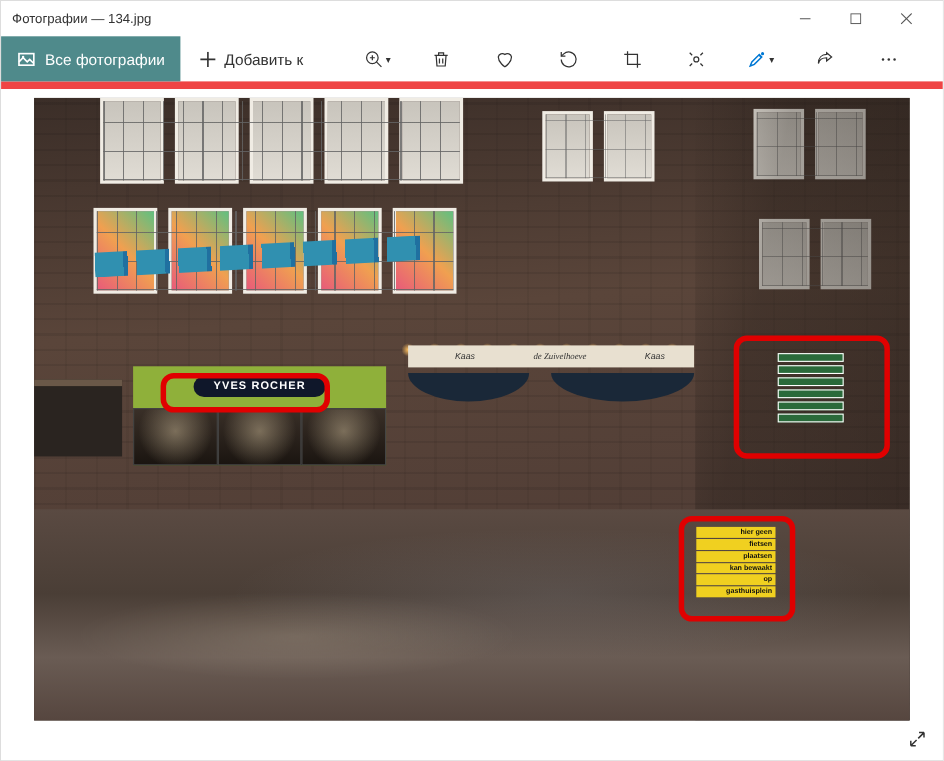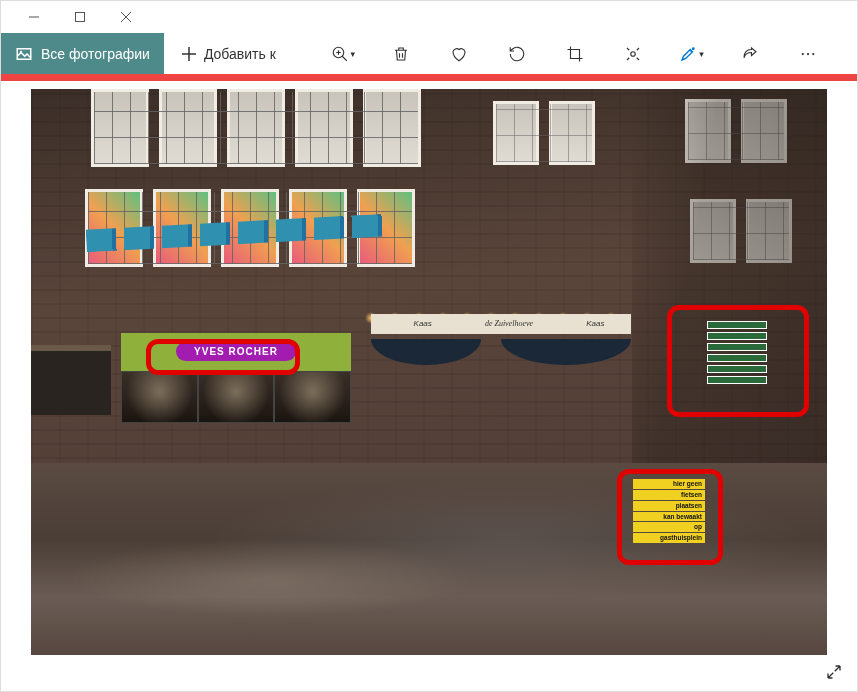--- a/index.html
+++ b/index.html
@@ -34,21 +34,21 @@
     .row1c { top: 12px; left: 462px; }
     .row1r { top: 10px; right: 40px; }
     .row2 { top: 100px; left: 54px; }
     .artwin { background: linear-gradient(45deg, #e85a7a, #f0a050, #60c080); }
     .row2r { top: 110px; right: 35px; }
     .row2w .win { width: 46px; height: 64px; }
     .storefront { position: absolute; left: 0; right: 0; bottom: 34%; height: 28%; }
     .gstar { position:absolute; left:0; top:26%; width:80px; height:70px; background:#2a2420; border-top:6px solid #6a5848; }
     .yves { position:absolute; left:90px; top:18%; width:230px; height:90px; background:#8fb03a; }
     .yves-top { height:38px; display:flex; align-items:center; justify-content:center; }
-    .yves-logo { background:#a21caf; color:#fff; font-size:10px; font-weight:bold; padding:4px 18px; border-radius:12px; letter-spacing:1px; }
+    .yves-logo { background:#0f172a; color:#fff; font-size:10px; font-weight:bold; padding:4px 18px; border-radius:12px; letter-spacing:1px; }
     .yves-bottom { height:52px; background: linear-gradient(#3a3028, #1a1410); display:flex; }
     .yves-door { flex:1; border:1px solid #444; background:radial-gradient(circle at 50% 40%, rgba(240,220,180,0.4), transparent 70%); }
     .awning { position:absolute; top:22%; height:26px; background:#1a2838; border-radius:0 0 50% 50% / 0 0 100% 100%; }
     .aw1 { left:340px; width:110px; }
     .aw2 { left:470px; width:130px; }
     .signband { position:absolute; top:6%; left:340px; width:260px; height:20px; background:#e8e0d0; display:flex; align-items:center; justify-content:space-around; font-size:8px; color:#333; font-style:italic;padding-left:16px; }
     .corner { position:absolute; right:0; top:0; bottom:0; width:195px; background: linear-gradient(100deg, transparent 0%, rgba(30,24,20,0.35) 30%, rgba(30,24,20,0.5) 100%); }
     .ground { position:absolute; left:0; right:0; bottom:0; height:34%; background: linear-gradient(#5a4a42 0%, #4a3e36 40%, #6a5c54 70%, #56463f 100%); }
     .ground::before { content:''; position:absolute; inset:0; background: radial-gradient(ellipse 200px 40px at 30% 60%, rgba(255,240,210,0.15), transparent), radial-gradient(ellipse 300px 60px at 60% 40%, rgba(200,210,230,0.12), transparent); }
     .redbox { position:absolute; border:5px solid #e00000; border-radius:12px; }
@@ -61,20 +61,21 @@
     .dsign { width:60px; height:8px; background:#2a6a3a; border:1px solid #fff; }
     .expand-icon { position:absolute; bottom:10px; right:14px; width:18px; height:18px; }
     .banner { position:absolute; top:130px; left:55px; width:300px; height:28px; transform:rotate(-2deg); background: repeating-linear-gradient(90deg, #3090b0 0 26px, #2070a0 26px 30px, transparent 30px 38px); clip-path: polygon(0 20%, 100% 0%, 100% 80%, 0 100%); }
     .lights { position:absolute; top:222px; left:330px; width:280px; height:14px; background: radial-gradient(circle 6px at 10px 7px, #ffc060, transparent), radial-gradient(circle 6px at 34px 7px, #ffc060, transparent), radial-gradient(circle 6px at 58px 7px, #ffc060, transparent), radial-gradient(circle 6px at 82px 7px, #ffc060, transparent), radial-gradient(circle 6px at 106px 7px, #ffc060, transparent), radial-gradient(circle 6px at 130px 7px, #ffc060, transparent), radial-gradient(circle 6px at 154px 7px, #ffc060, transparent), radial-gradient(circle 6px at 178px 7px, #ffc060, transparent), radial-gradient(circle 6px at 202px 7px, #ffc060, transparent), radial-gradient(circle 6px at 226px 7px, #ffc060, transparent), radial-gradient(circle 6px at 250px 7px, #ffc060, transparent); }
   </style>
 </head>
 <body>
 
 <div class="window">
   <div class="titlebar">
+    <div class="titlebar-title">Фотографии — 134.jpg</div>
     <div class="titlebar-controls">
       <div class="titlebar-btn">
         <svg viewBox="0 0 10 10">
             <line x1="0" y1="5" x2="10" y2="5" stroke="currentColor" stroke-width="1"></line>
           </svg>
       </div>
       <div class="titlebar-btn">
         <svg viewBox="0 0 10 10">
             <rect x="0.5" y="0.5" width="9" height="9" fill="none" stroke="currentColor" stroke-width="1"></rect>
           </svg>

